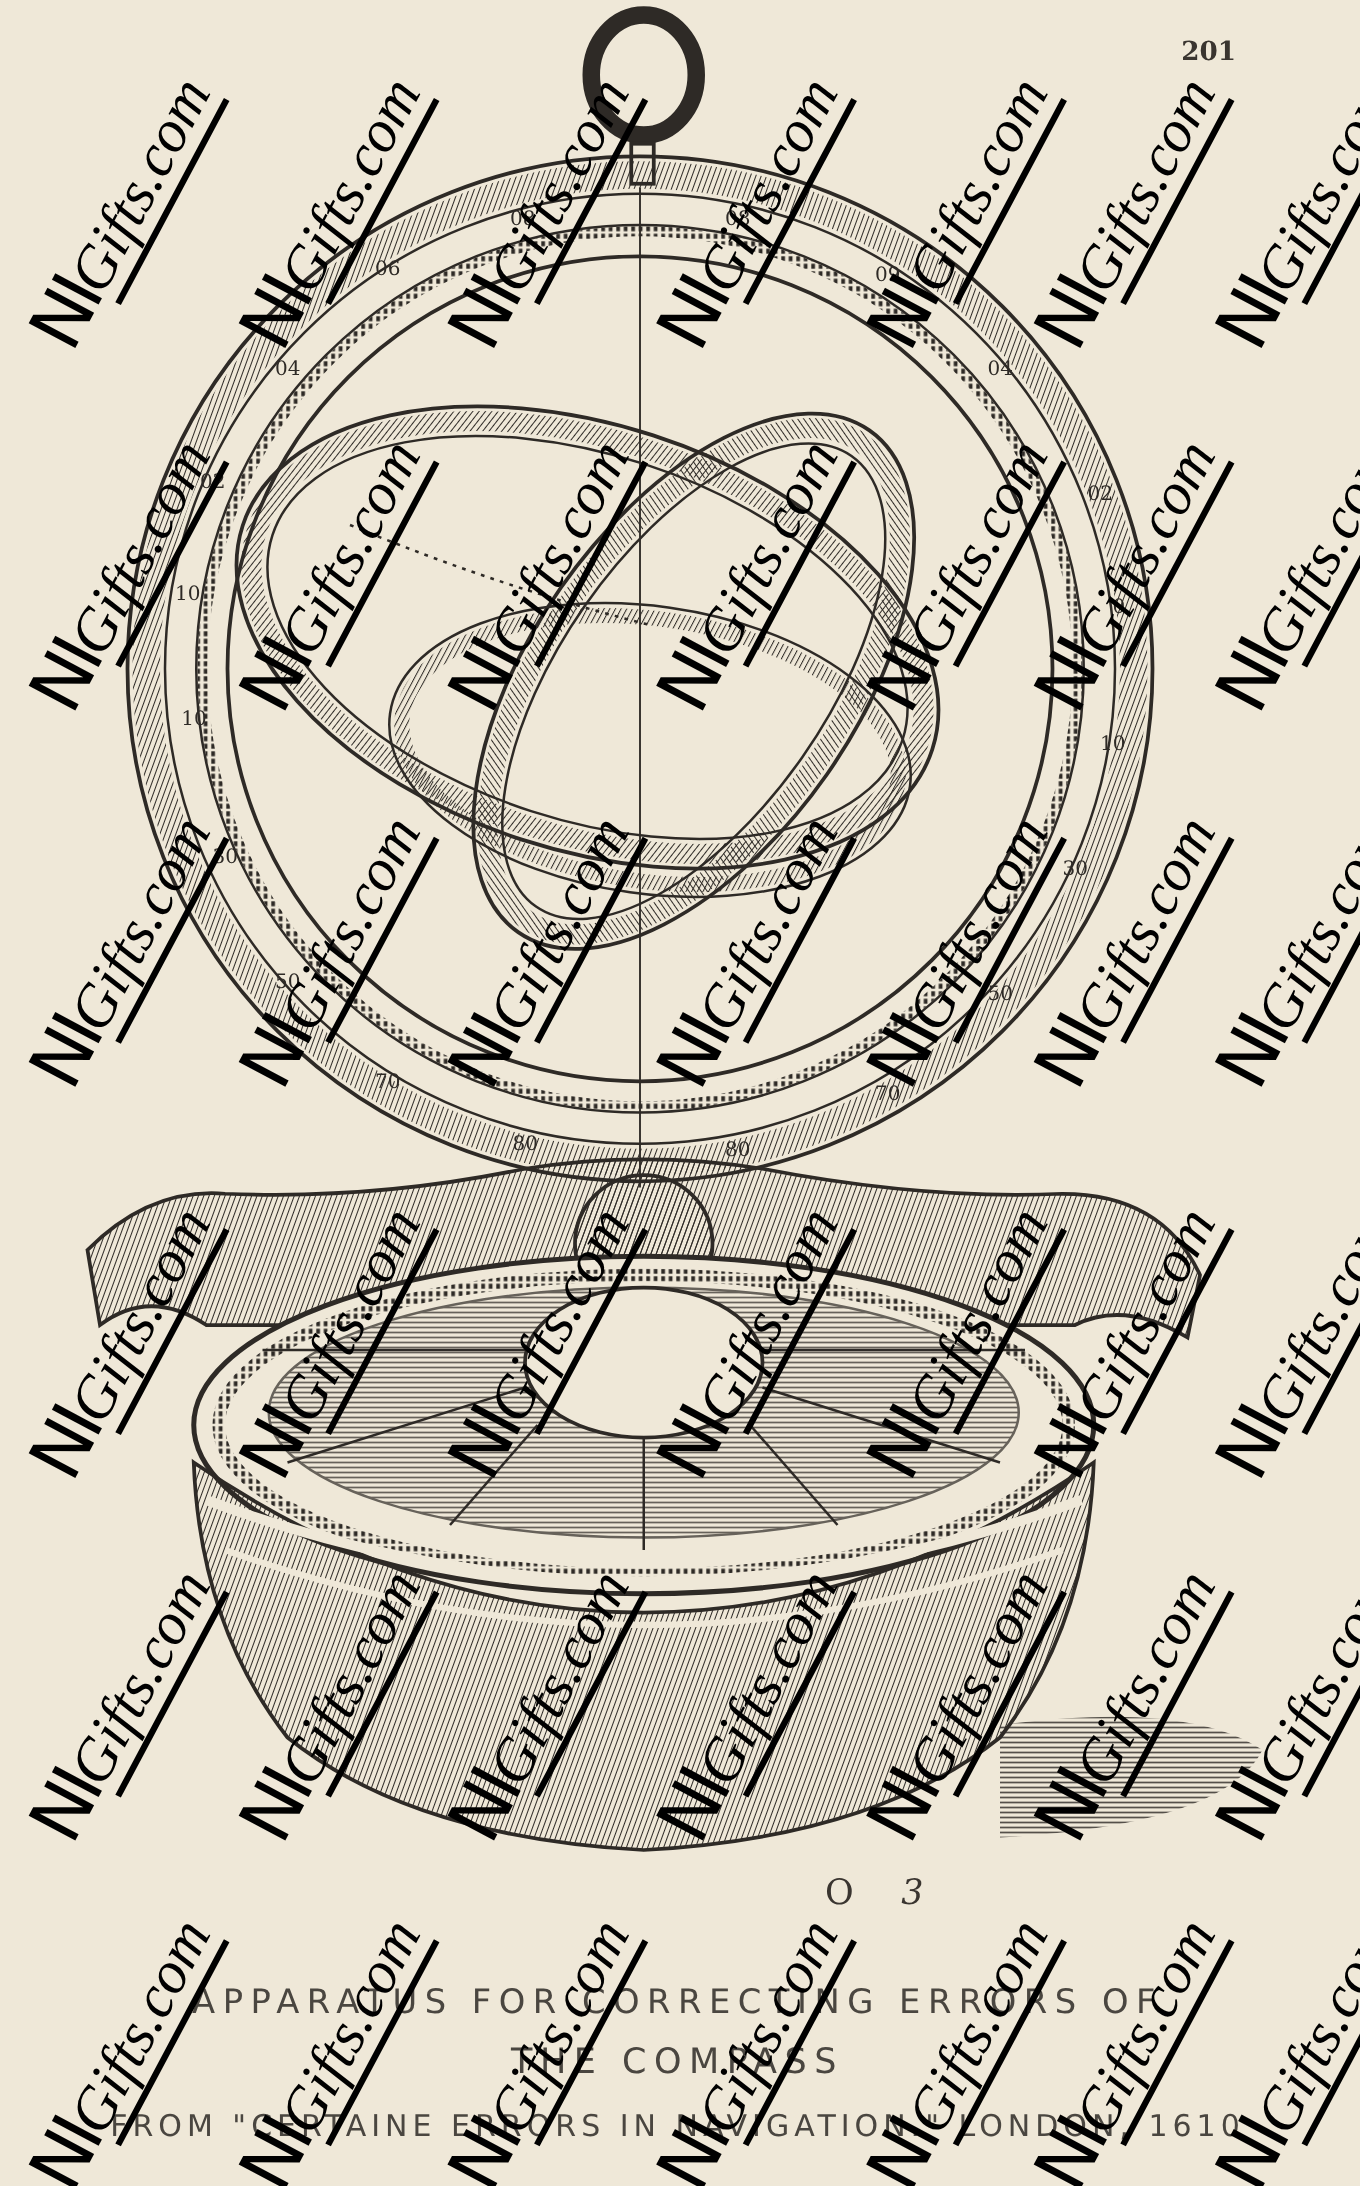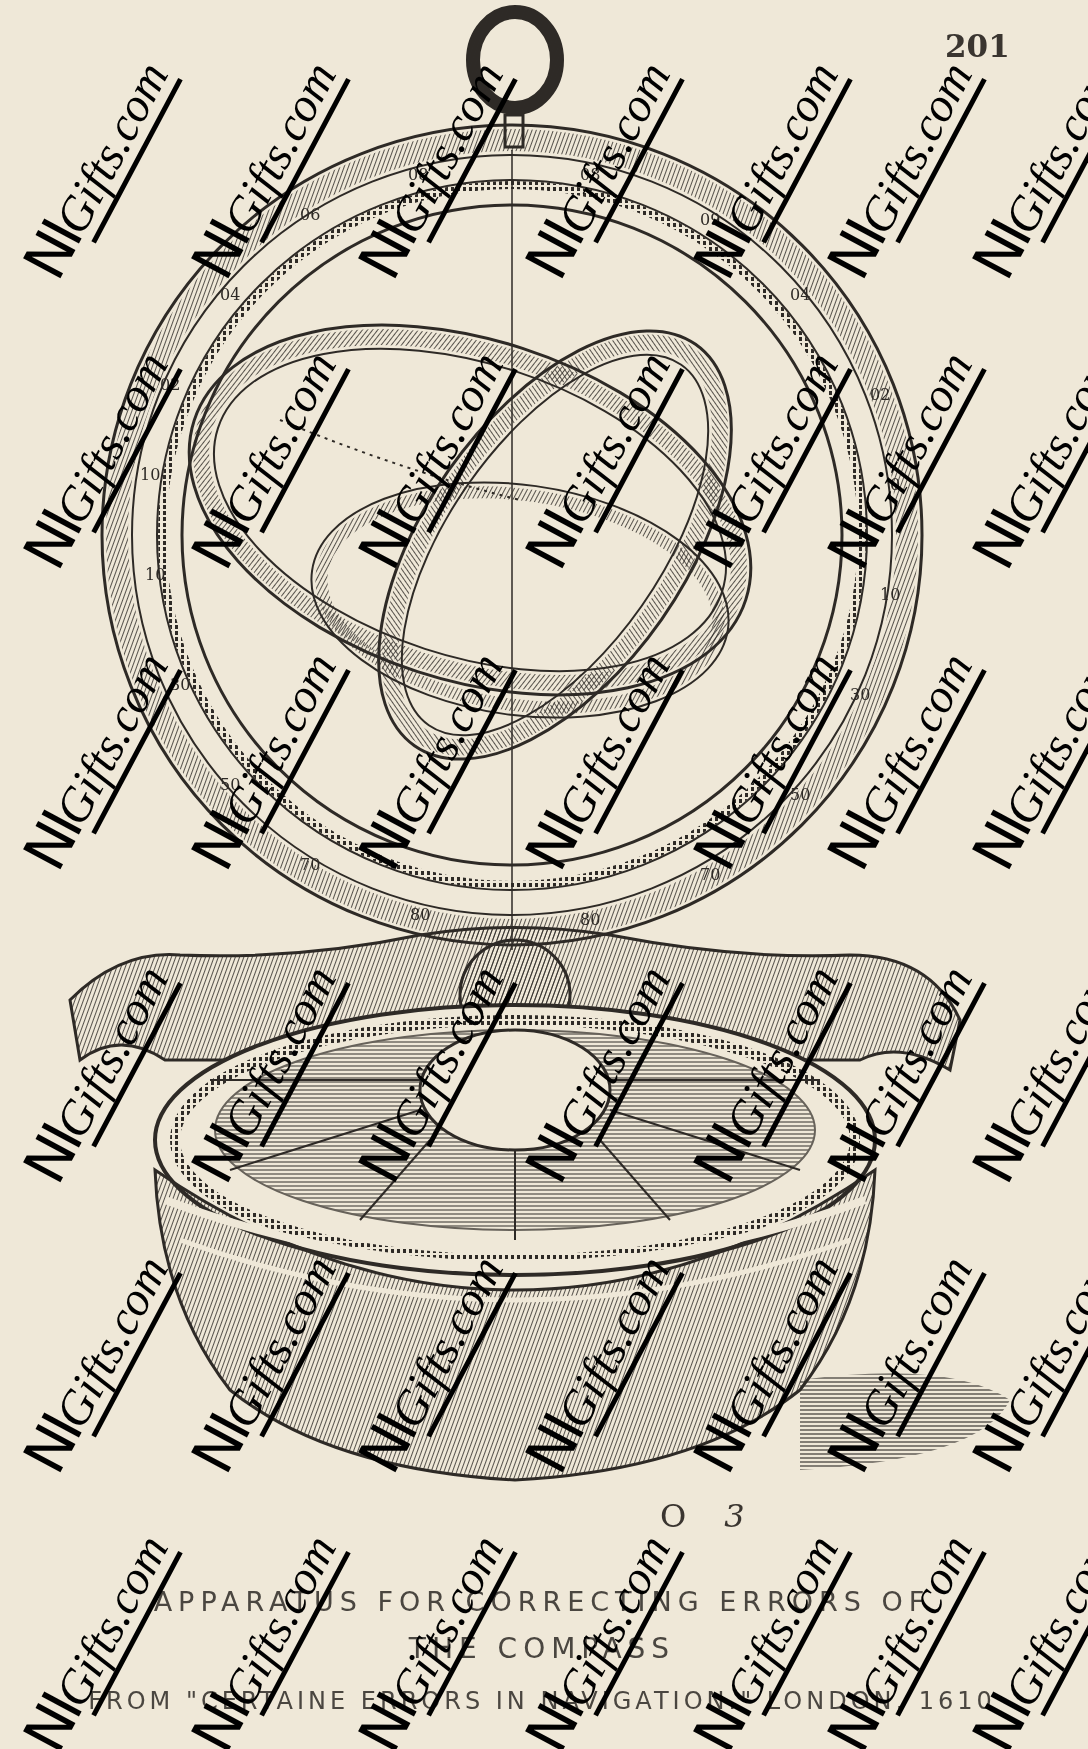--- a/index.html
+++ b/index.html
@@ -1,22 +1,22 @@
 <!DOCTYPE html>
 <html><head>
 <meta charset="utf-8">
 <style>
   html,body{margin:0;padding:0;}
   body{width:1088px;height:1749px;background:#efe9da;position:relative;overflow:hidden;font-family:"Liberation Serif",serif;}
   .page{position:absolute;left:0;top:0;width:1088px;height:1749px;background:#efe8d8;}
-  .page-number{position:absolute;left:945px;top:28px;font-family:"DejaVu Serif",serif;font-weight:bold;font-size:31px;color:#3a3530;}
+  .page-number{position:absolute;left:945px;top:28px;font-family:"DejaVu Serif",serif;font-weight:bold;font-size:21px;color:#3a3530;}
   .title{position:absolute;left:120px;top:88px;font-family:"DejaVu Serif",serif;font-style:italic;font-size:40px;color:#3b352e;letter-spacing:0.5px;white-space:nowrap;}
   .title .gap{display:inline-block;width:160px;}
   .art{position:absolute;left:0;top:0;}
-  .plate-mark{position:absolute;left:660px;top:1497px;font-family:"DejaVu Serif",serif;font-size:32px;color:#3a3530;}
+  .plate-mark{position:absolute;left:660px;top:1497px;font-family:"DejaVu Serif",serif;font-size:28px;color:#3a3530;}
   .plate-mark span{display:inline-block;margin-right:38px;}
   .plate-mark .num{font-style:italic;}
   .caption{position:absolute;left:0;width:1084px;text-align:center;font-family:"DejaVu Sans",sans-serif;color:#4a4640;letter-spacing:6px;}
   .cap1{top:1586px;font-size:27px;}
   .cap2{top:1632px;font-size:28px;}
   .cap3{top:1687px;font-size:24px;letter-spacing:4px;}
   .wm-layer{position:absolute;left:0;top:0;width:1088px;height:1749px;pointer-events:none;}
   .wm{position:absolute;transform-origin:0 0;transform:rotate(-62deg);white-space:nowrap;}
   .wm .nl{font-family:"DejaVu Sans",sans-serif;font-size:58px;font-weight:normal;color:#000;letter-spacing:-4px;}
   .wm .rest{font-family:"Liberation Serif",serif;font-style:italic;font-size:48px;color:#000;border-bottom:5px solid #000;padding-bottom:0;}

